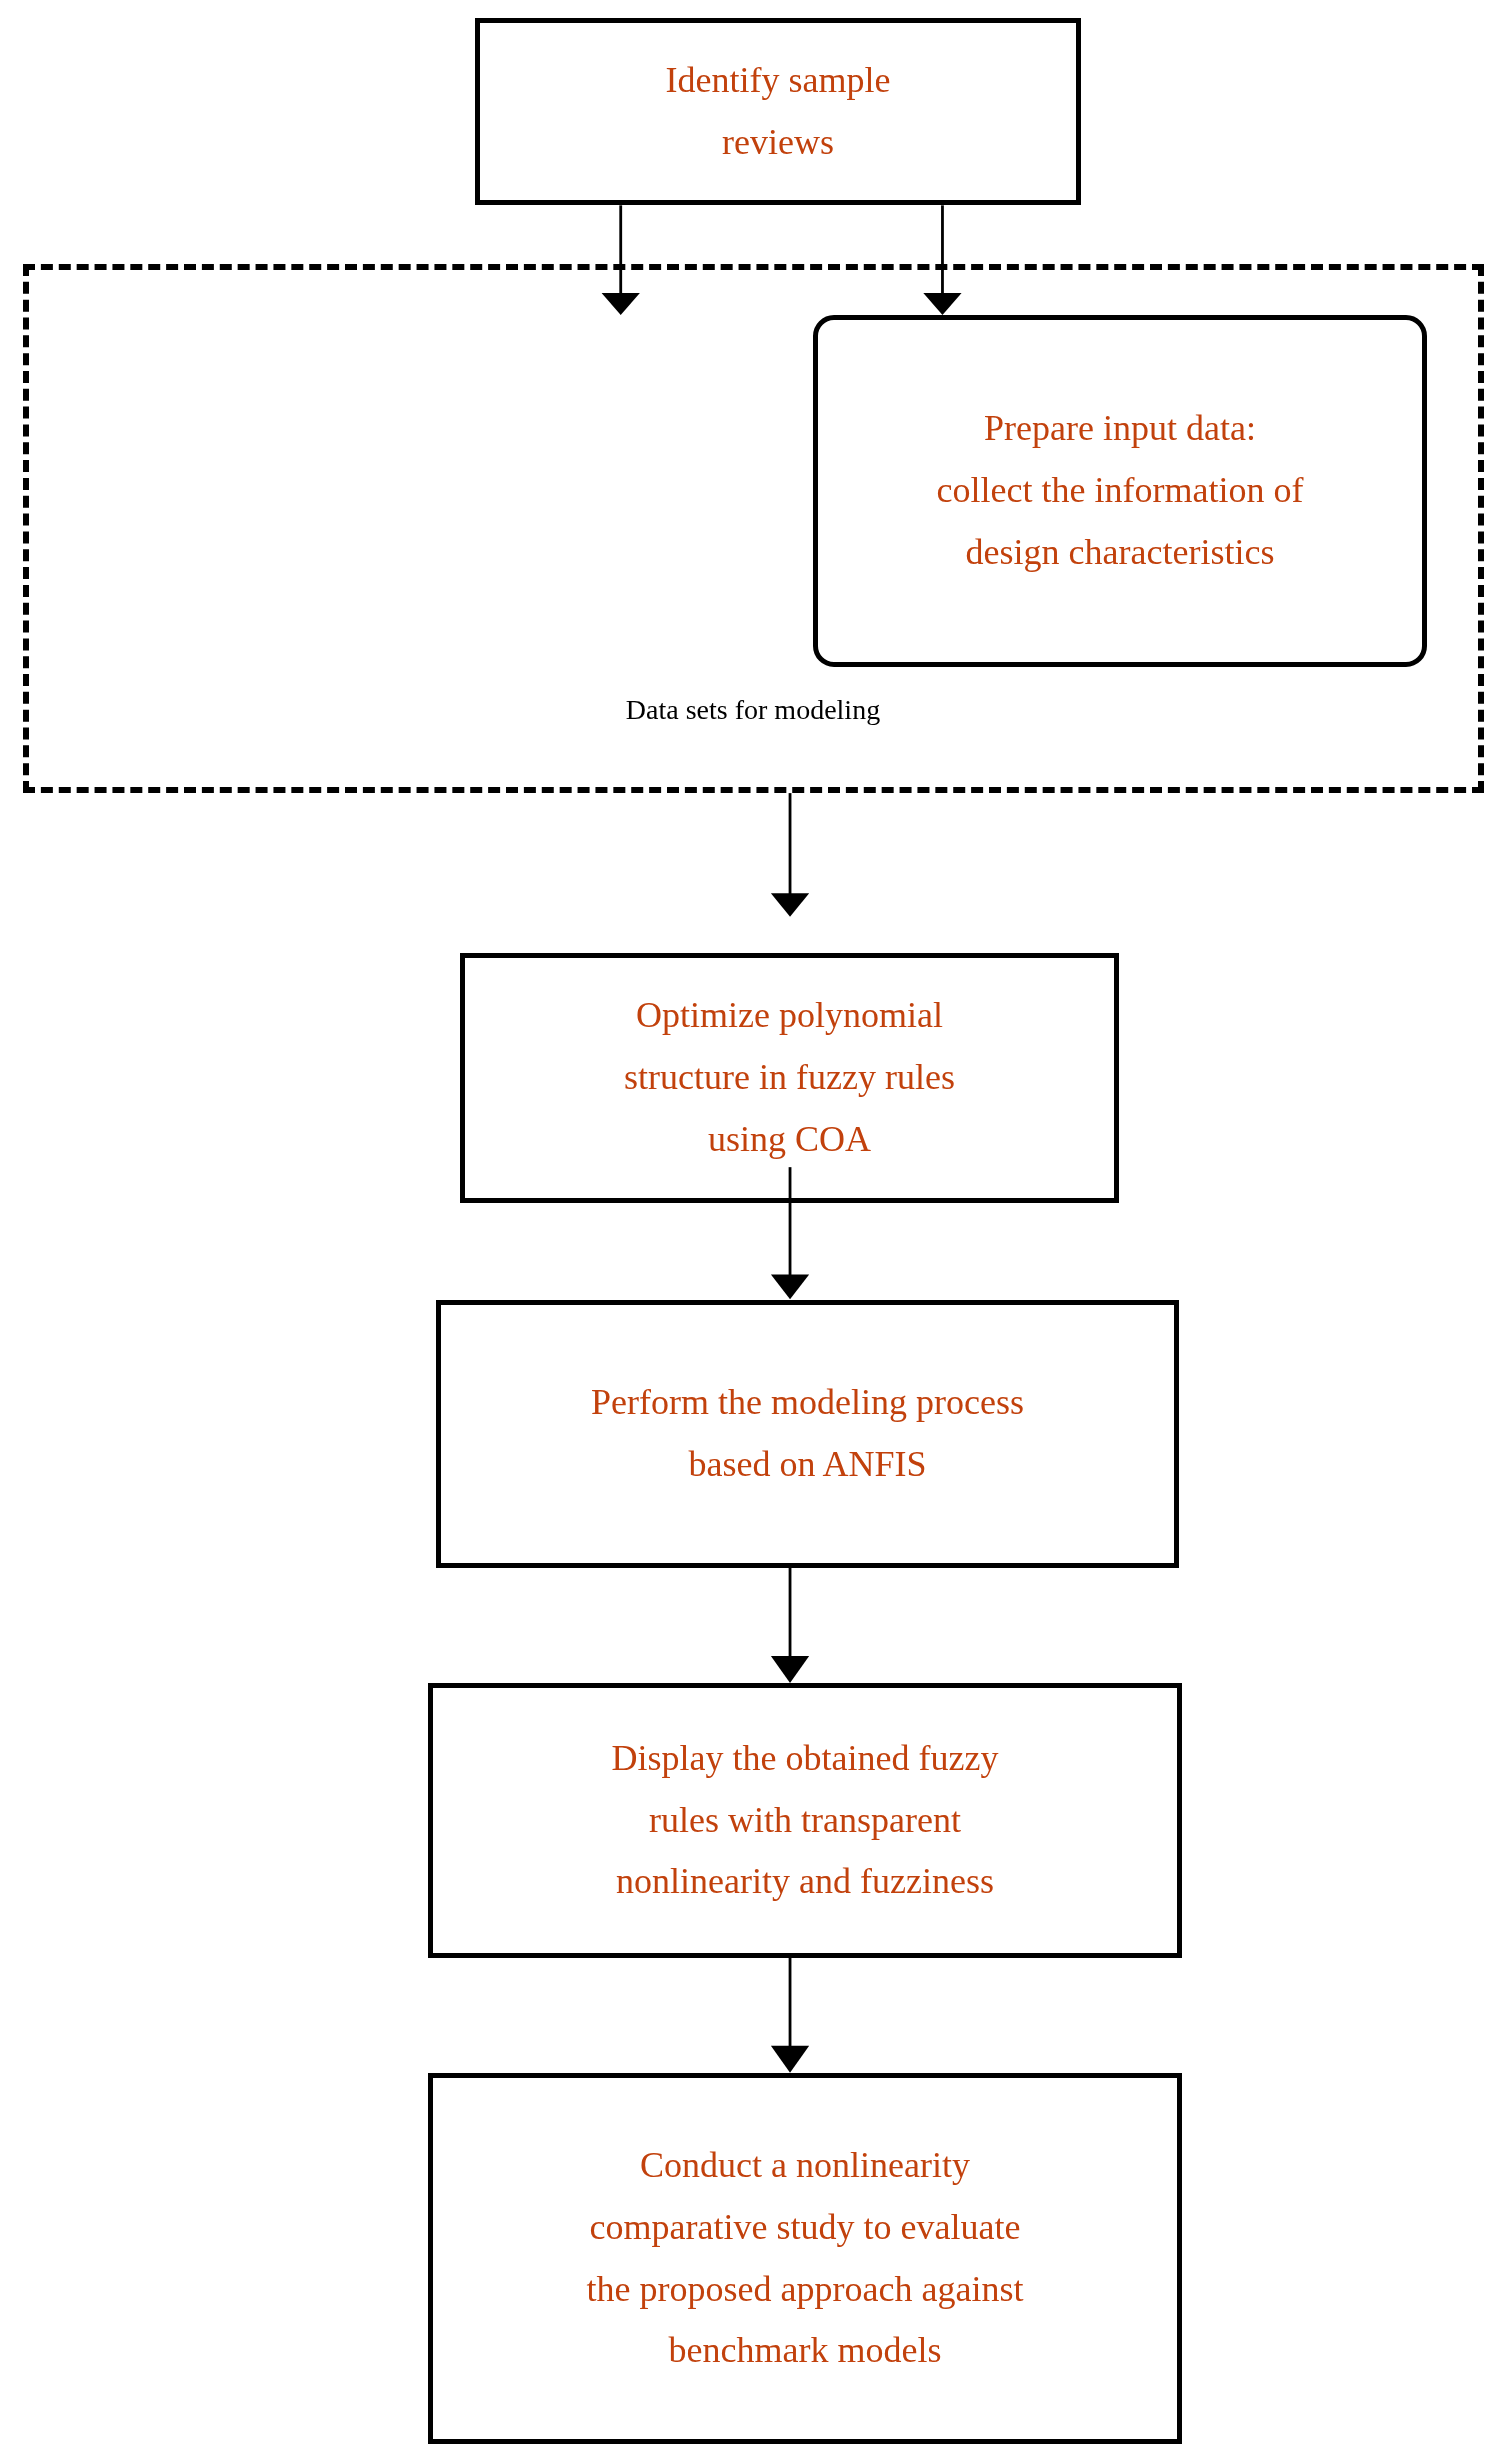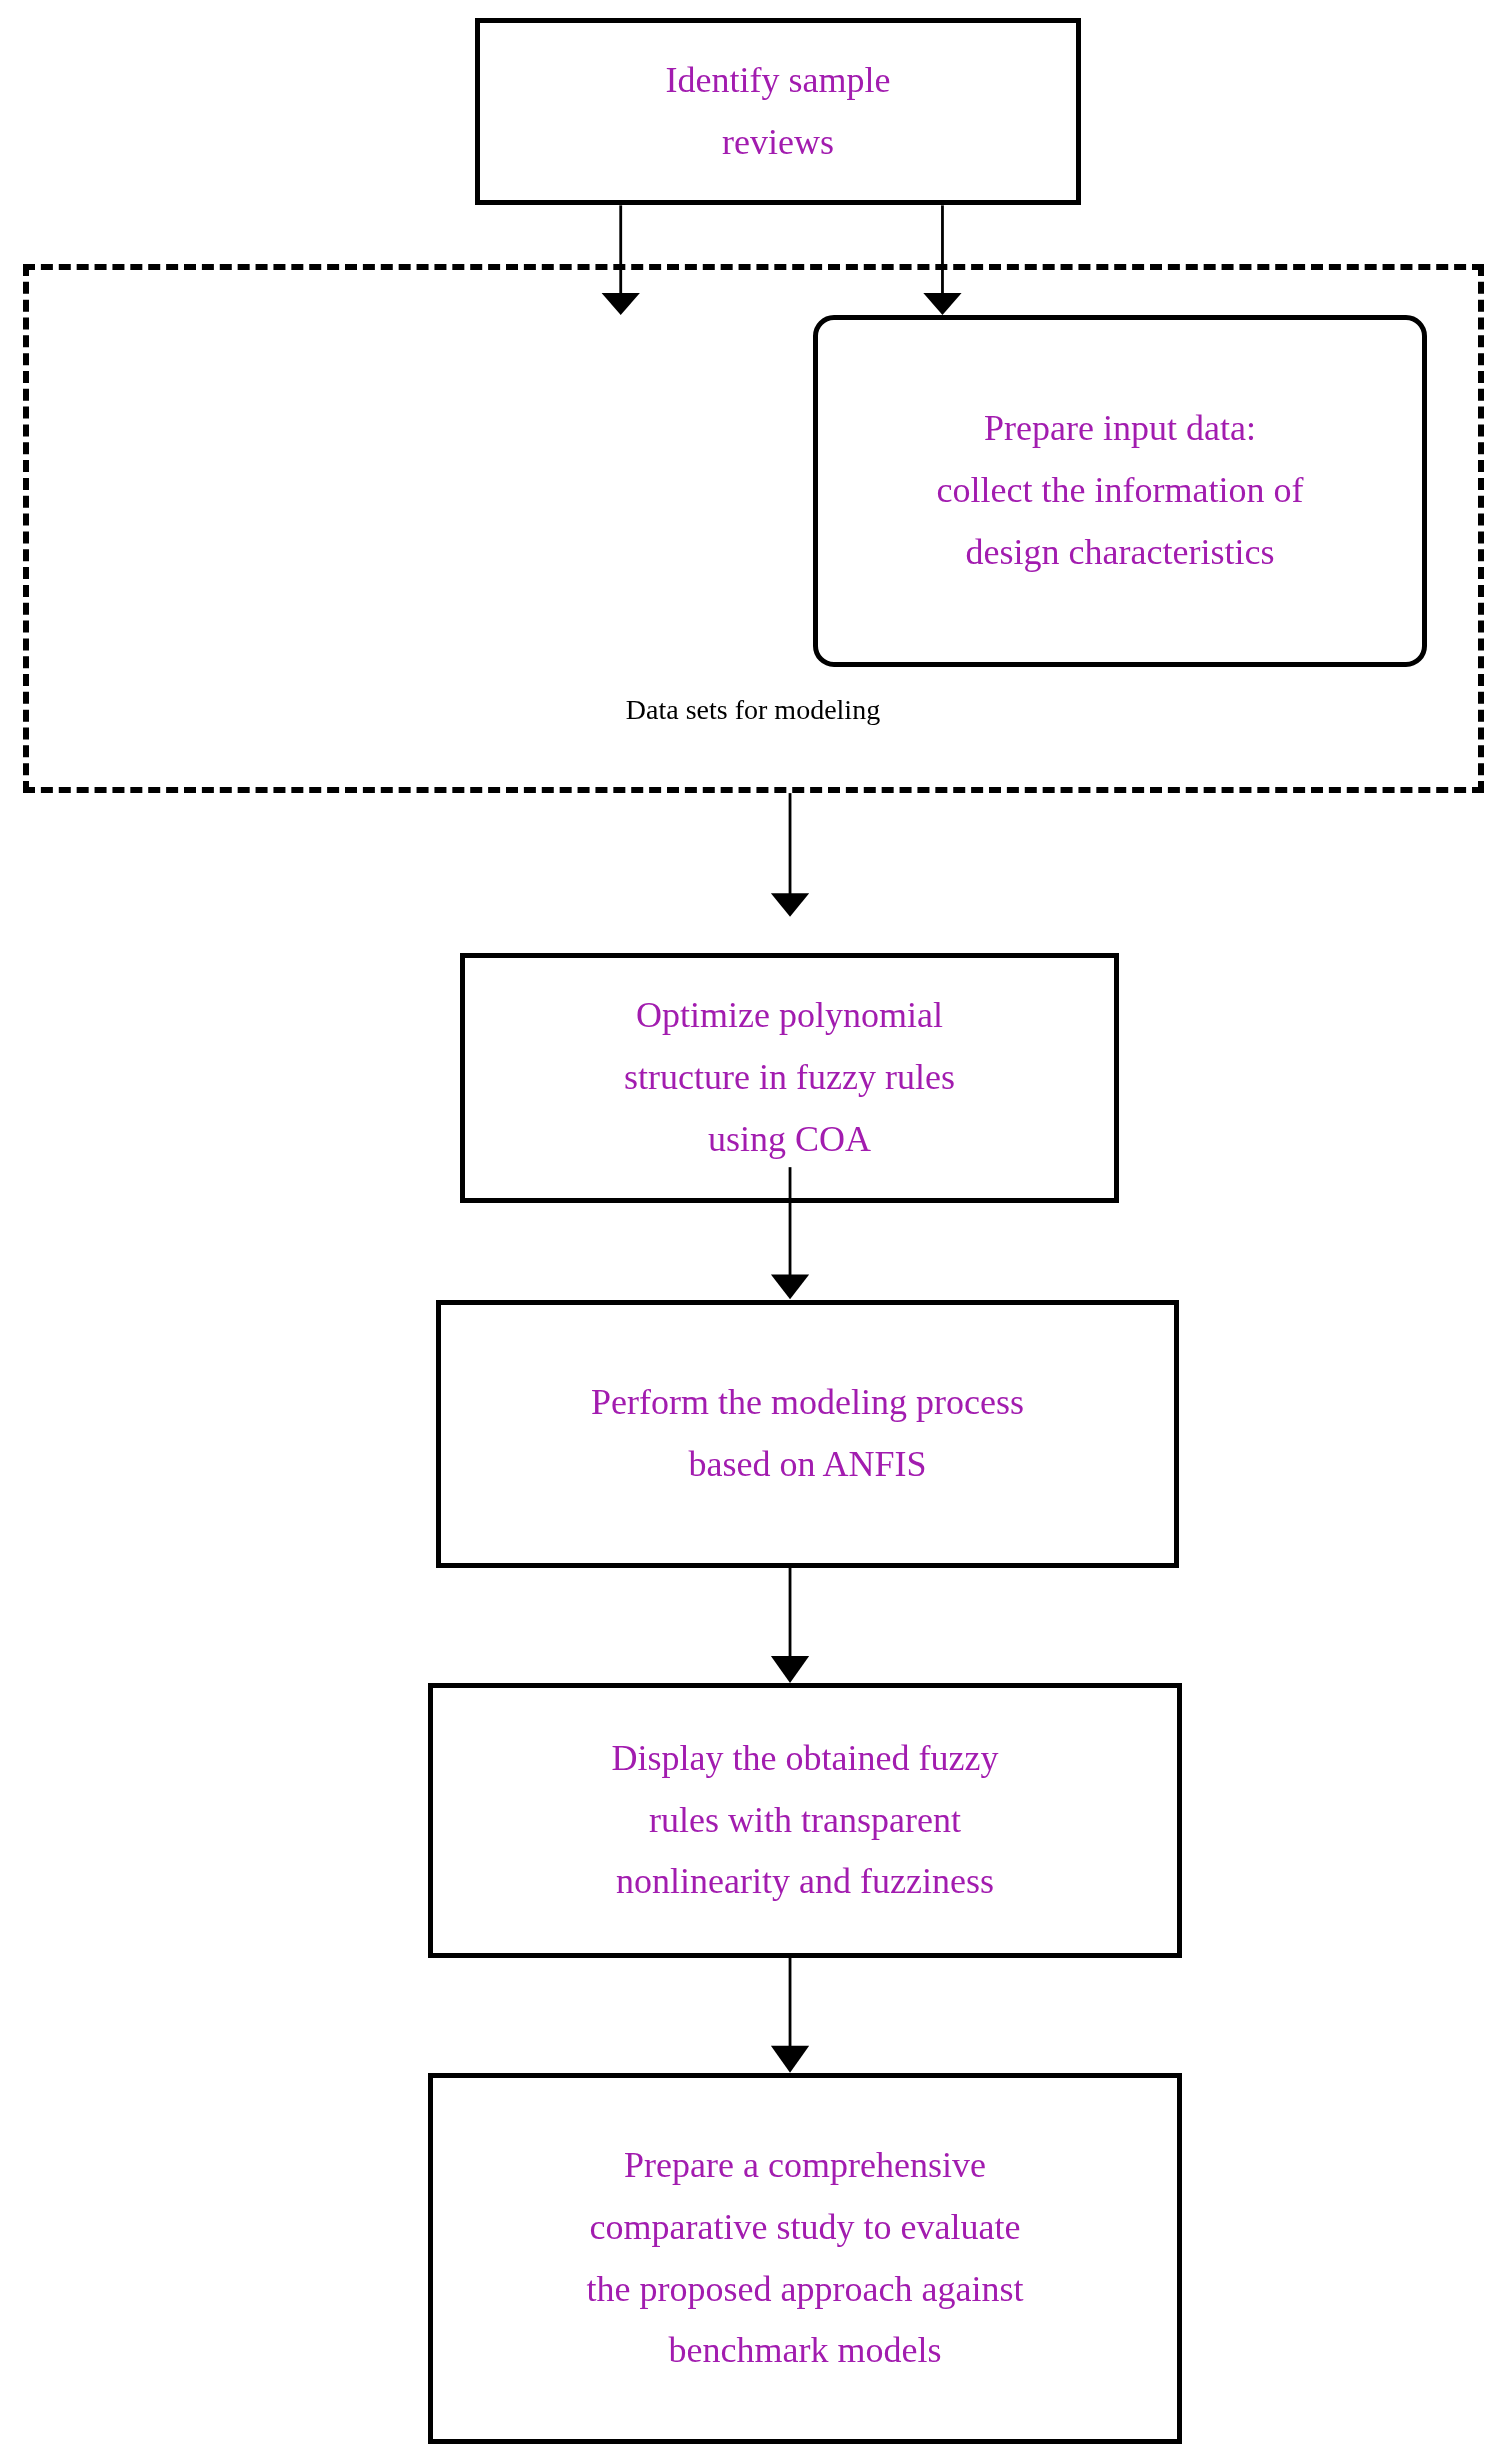--- a/index.html
+++ b/index.html
@@ -20,21 +20,21 @@
   .node {
     position: absolute;
     box-sizing: border-box;
     background: #ffffff;
     border: 5px solid #000000;
     display: flex;
     flex-direction: column;
     align-items: center;
     justify-content: center;
     text-align: center;
-    color: #a21caf;
+    color: #c2410c;
     font-size: 36px;
     line-height: 1.72;
     z-index: 3;
   }
   .node .ln { display: block; white-space: nowrap; }
 
   .group-box {
     position: absolute;
     box-sizing: border-box;
     border: 6.2px dashed #000000;
@@ -143,20 +143,20 @@
     <span class="ln">based on ANFIS</span>
   </div>
 
   <div id="n-display" class="node">
     <span class="ln">Display the obtained fuzzy</span>
     <span class="ln">rules with transparent</span>
     <span class="ln">nonlinearity and fuzziness</span>
   </div>
 
   <div id="n-compare" class="node">
-    <span class="ln">Prepare a comprehensive</span>
+    <span class="ln">Conduct a nonlinearity</span>
     <span class="ln">comparative study to evaluate</span>
     <span class="ln">the proposed approach against</span>
     <span class="ln">benchmark models</span>
   </div>
 
 </div>
 
 
 </body></html>

